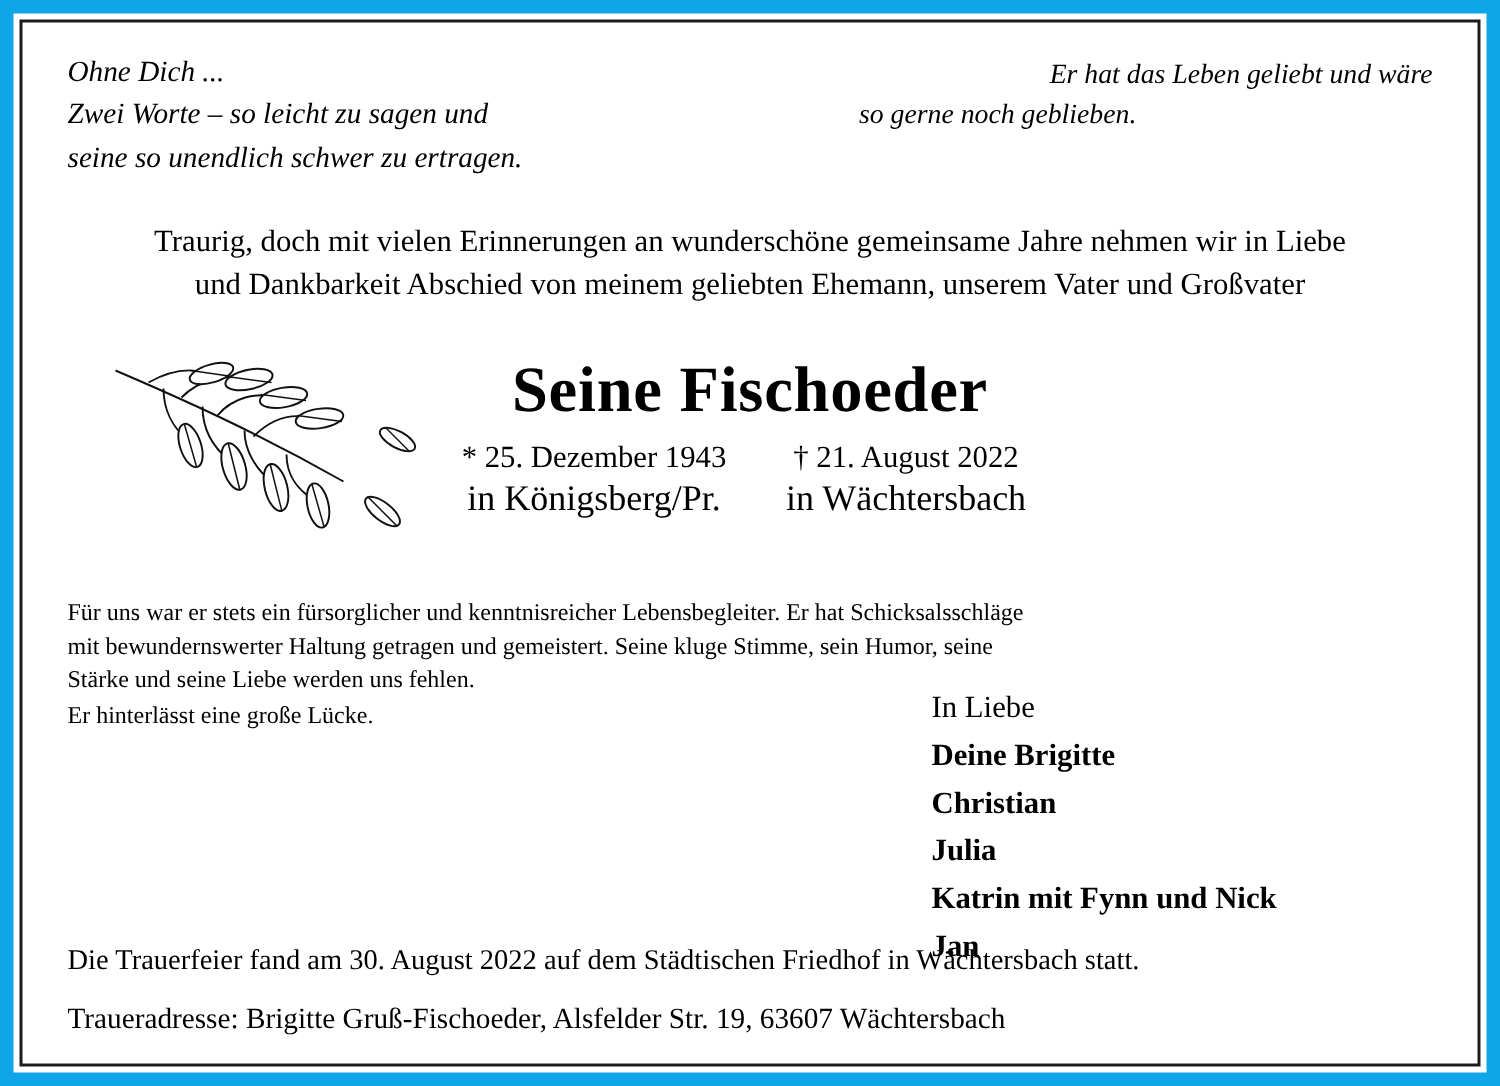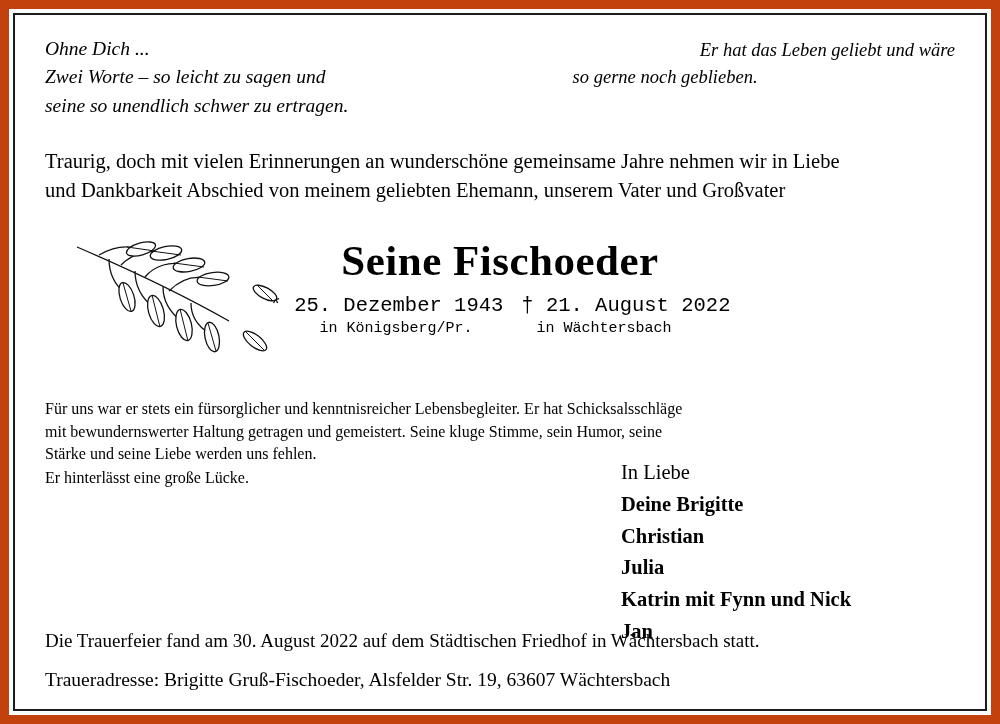--- a/index.html
+++ b/index.html
@@ -13,21 +13,21 @@
     font-family: "Liberation Serif", serif;
     color: #000000;
     overflow: hidden;
   }
   .obituary {
     position: relative;
     box-sizing: border-box;
     width: 1000px;
     height: 724px;
     background: #ffffff;
-    border: 9px solid #c2410c;
+    border: 9px solid #0ea5e9;
     padding: 0;
   }
   .inner-frame {
     position: absolute;
     top: 4px;
     left: 4px;
     right: 4px;
     bottom: 4px;
     border: 2px solid #1c1c1c;
     box-sizing: border-box;
@@ -64,20 +64,21 @@
     box-sizing: border-box;
     padding-top: 2px;
   }
   .quote-right div:first-child { text-align: right; }
 
   
   .intro {
     margin-top: 27px;
     font-size: 20.5px;
     line-height: 1.42;
+    text-align: center;
   }
 
   
   .name-block {
     margin-top: 22px;
     position: relative;
     text-align: center;
     min-height: 145px;
   }
   .branch {
@@ -96,30 +97,29 @@
   }
   .dates-row {
     margin-top: 10px;
     font-size: 20.5px;
     display: flex;
     justify-content: center;
     gap: 18px;
   }
   .places-row {
     margin-top: 3px;
-    font-size: 15px;
+    font-size: 24px;
     display: flex;
     justify-content: center;
     gap: 18px;
   }
   .dates-row span, .places-row span {
     display: inline-block;
     min-width: 190px;
     text-align: center;
-    font-family: Liberation Mono, monospace;
   }
 
   
   .tribute {
     margin-top: 26px;
     font-size: 16px;
     line-height: 1.42;
   }
   .tribute .line-last {
     margin-top: 1px;

